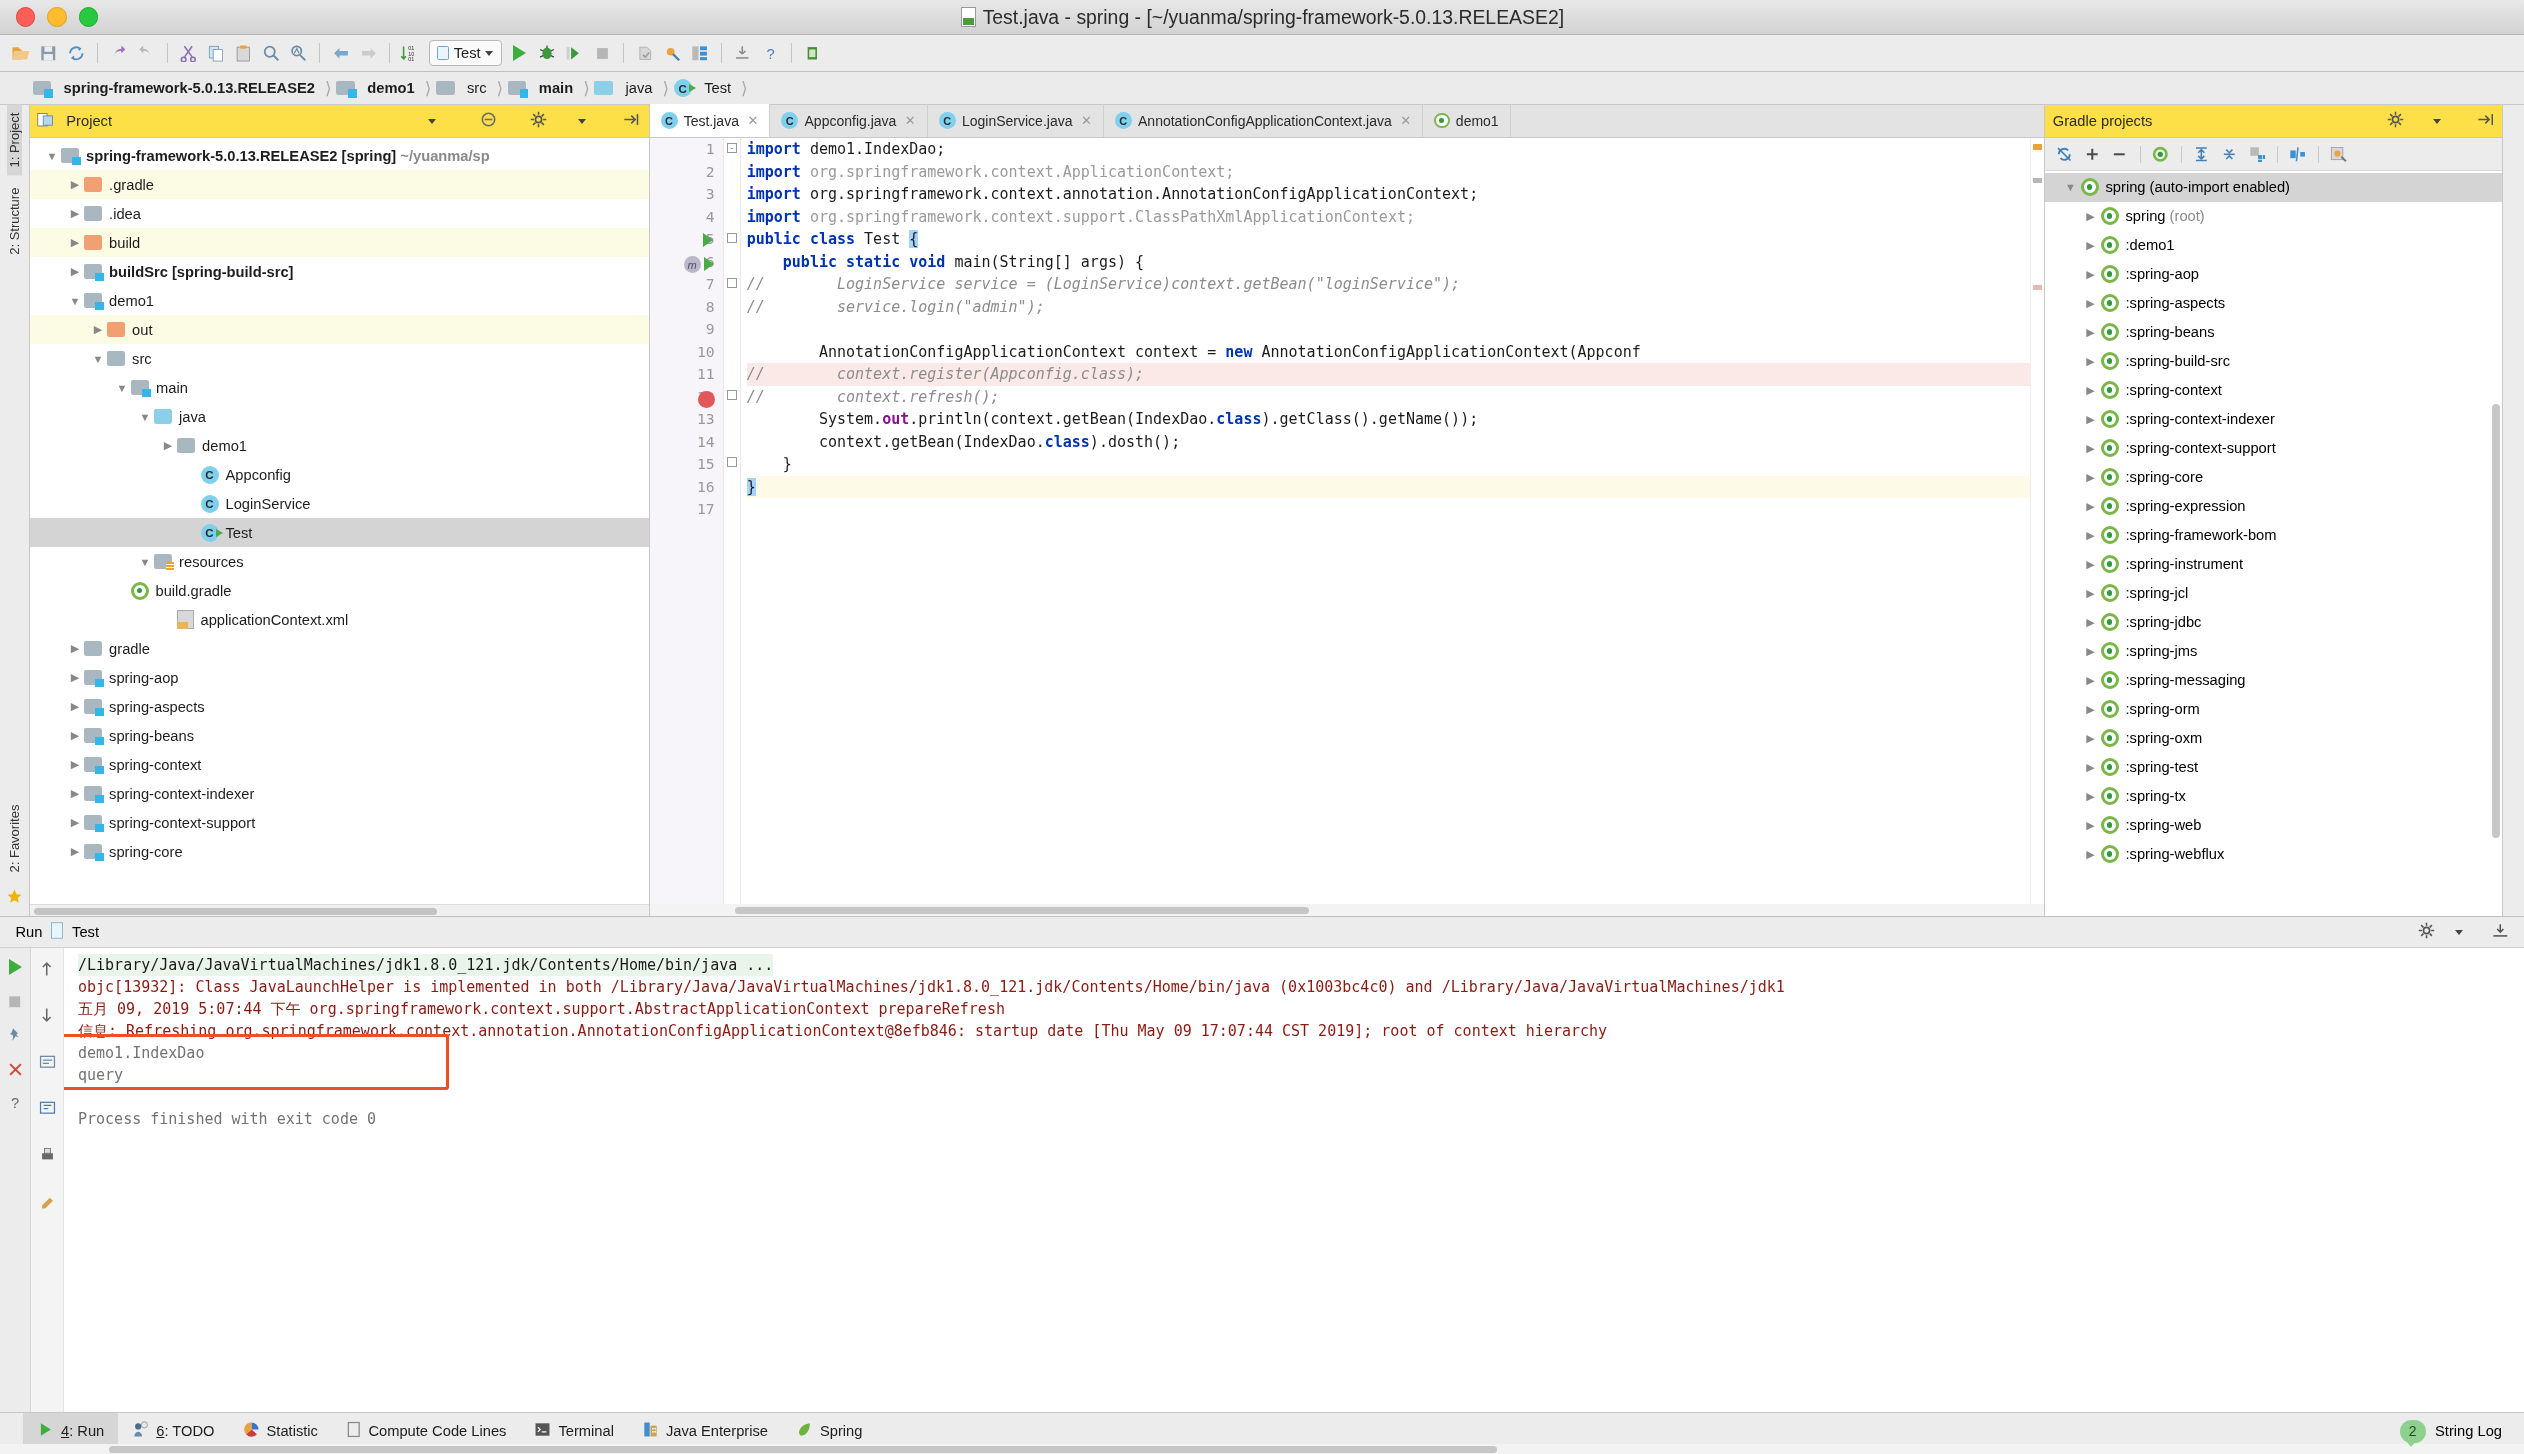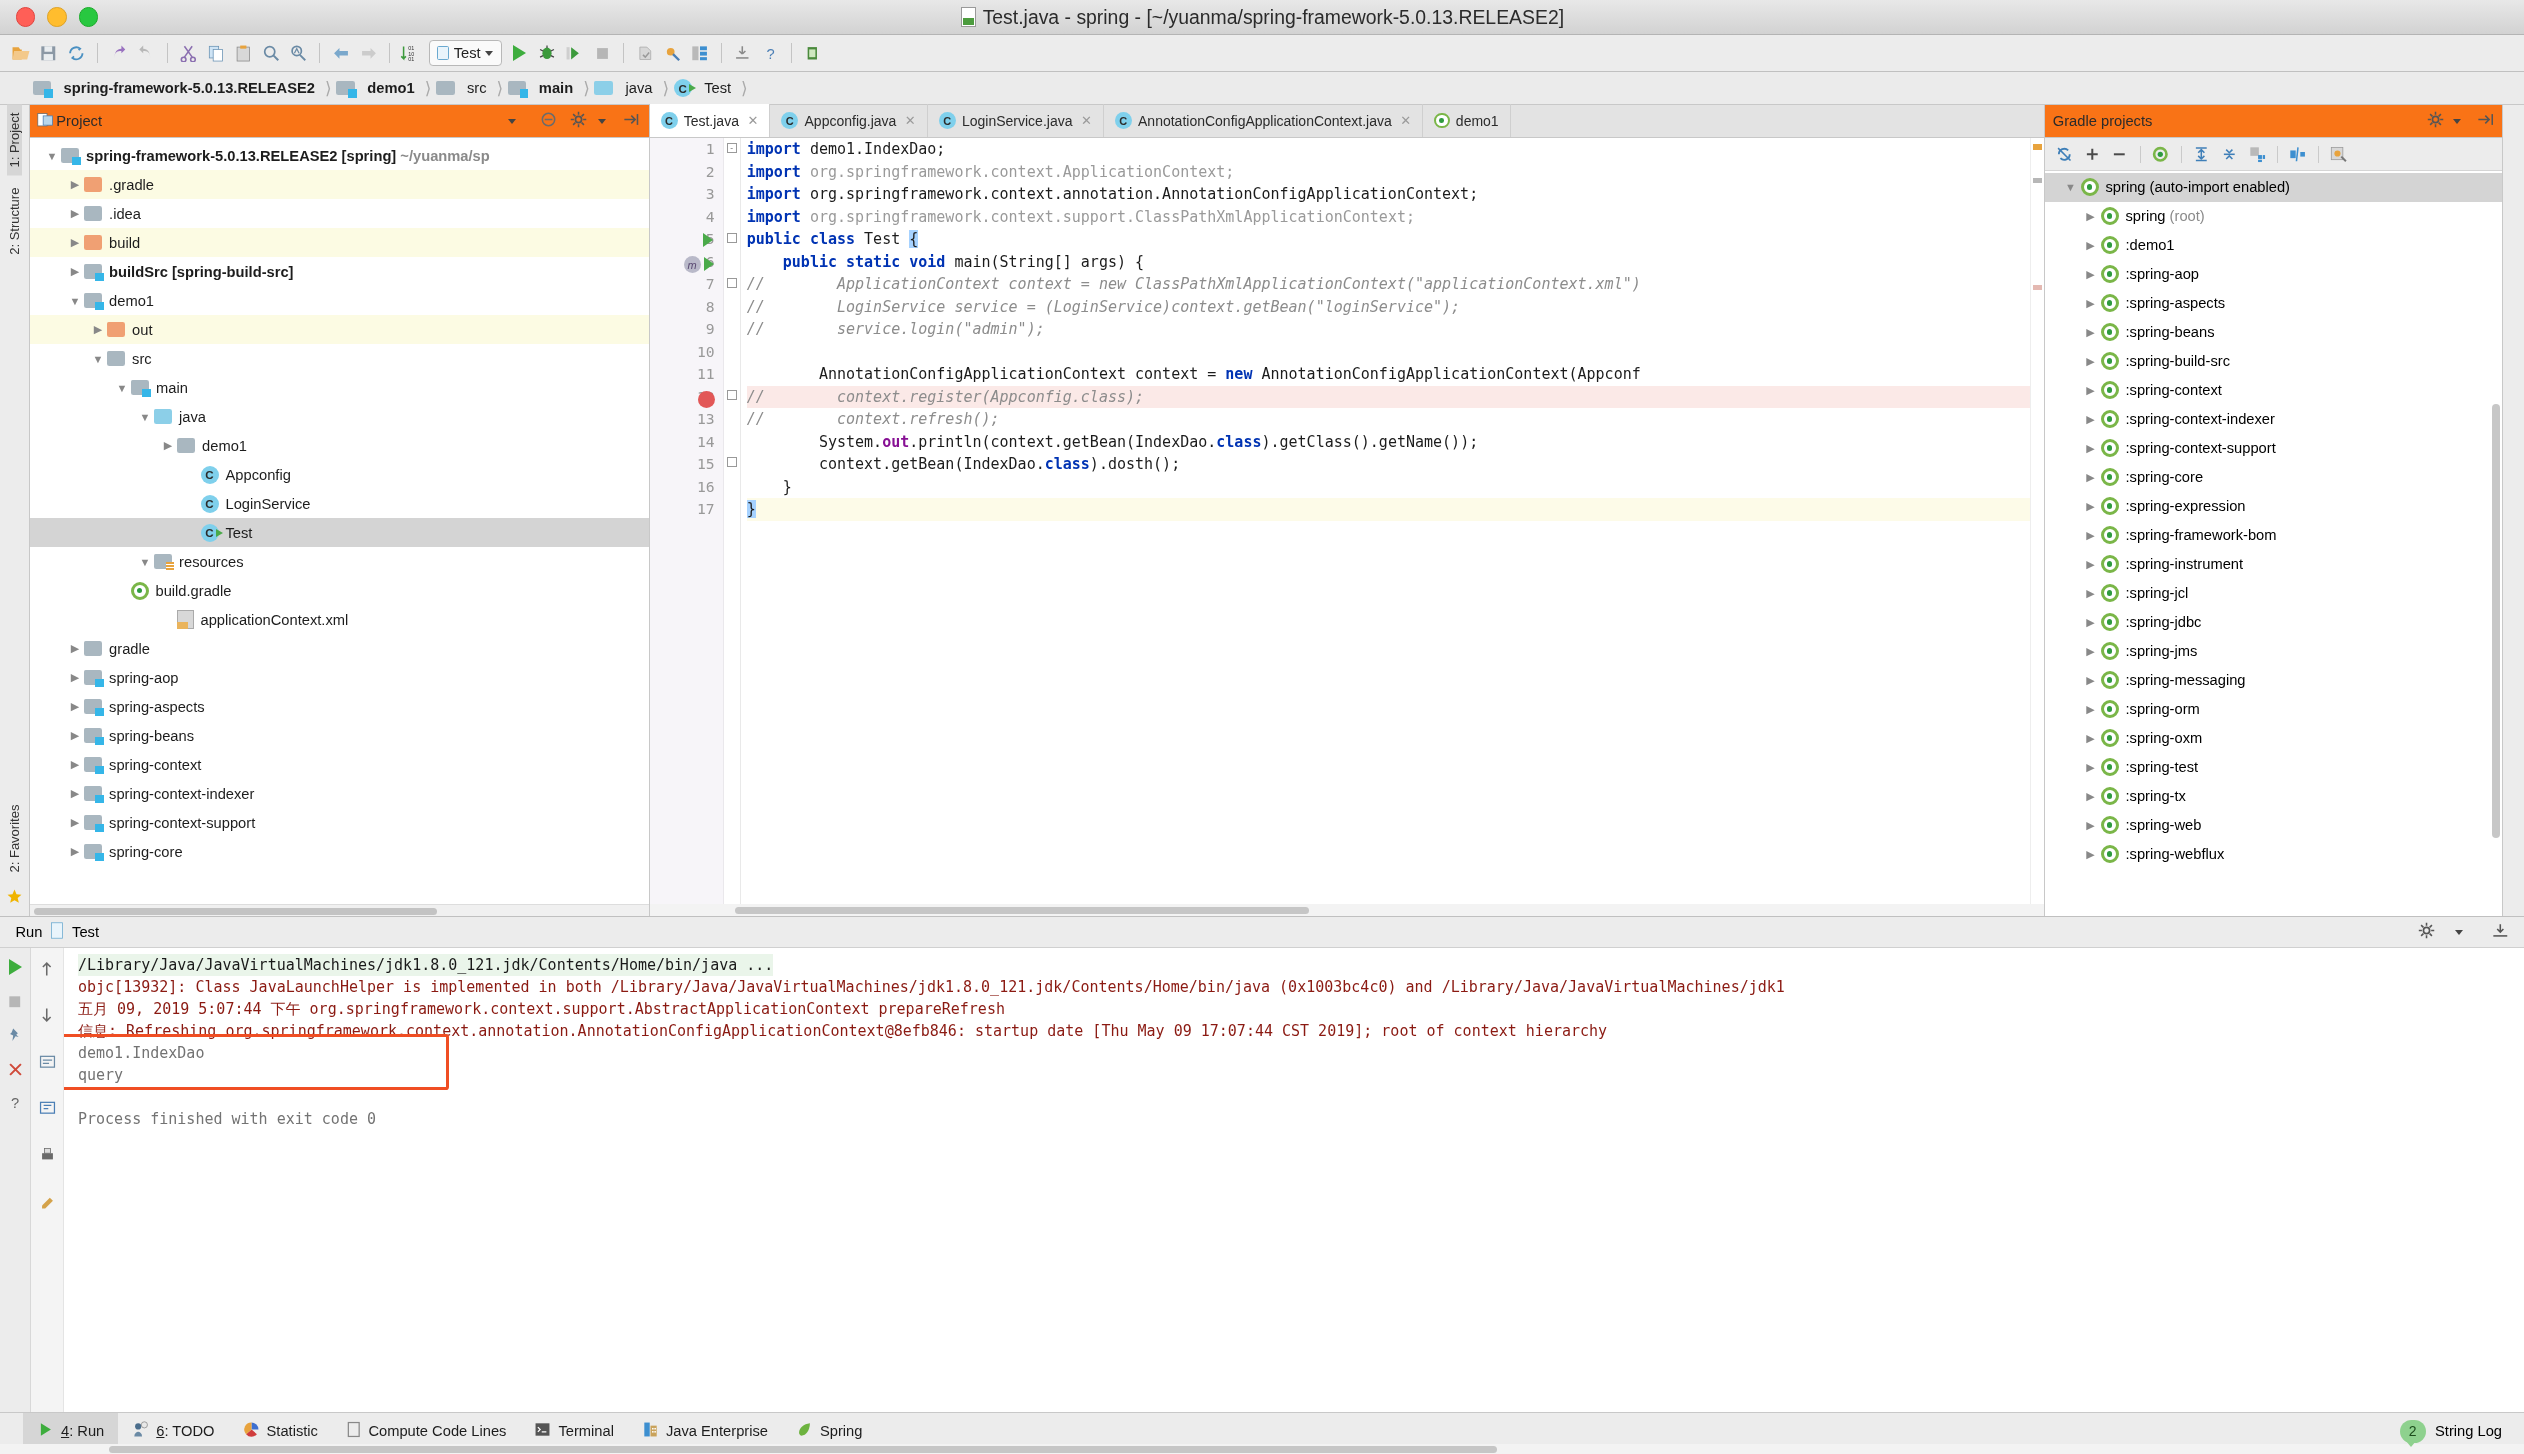--- a/index.html
+++ b/index.html
@@ -83,22 +83,22 @@
   .vtext {
     writing-mode: vertical-rl; text-orientation: mixed;
     transform: rotate(180deg);
     font-size: 13px; color: #333; padding: 7.8px 0; white-space: nowrap;
   }
   .vtext.sel { background: #d6d6d6; }
 
   
   .projpanel { width: 620px; background: #fff; border-right: 0.8px solid #c8c8c8; display:flex; flex-direction:column; }
   .panel-head {
-    height: 33px; background: #f97316; border-bottom: 0.8px solid #c8c8c8;
-    display: flex; align-items: center; padding: 0 7.8px; gap: 2px; font-size: 14.7px; color: #2b2b2b;
+    height: 33px; background: #fde047; border-bottom: 0.8px solid #c8c8c8;
+    display: flex; align-items: center; padding: 0 7.8px; gap: 12px; font-size: 14.7px; color: #2b2b2b;
   }
   .panel-head .spacer { flex: 1; }
   .tree { flex: 1; overflow: hidden; padding-top: 3.1px; position: relative; font-size: 14.7px; }
   .trow { height: 29px; display:flex; align-items:center; white-space: nowrap; }
   .trow.hl { background: #fcfbe3; }
   .trow.sel { background: #d4d4d4; }
   .tw { display:inline-block; width:17px; text-align:center; color:#888; font-size: 11px; flex:none; }
   .tw.none { color: transparent; }
   .ficon { width: 18.6px; height: 14.7px; margin-right: 7px; flex:none; position:relative; display:inline-block;}
   .ficon.grey { background:#a9b7c0; border-radius: 1.6px 2.3px 2.3px 2.3px; }
@@ -673,21 +673,20 @@
           <div style="position:absolute;left:3.1px;top:252px;width:10px;height:10px;border:0.8px solid #999;"></div>
           <div style="position:absolute;left:3.1px;top:319px;width:10px;height:10px;border:0.8px solid #999;"></div>
         </div>
         <div class="codearea" id="codearea">
             <div class="cline"><span class="kw">import</span> demo1.IndexDao;</div>
             <div class="cline"><span class="kw">import</span> <span style="color:#9a9a9a">org.springframework.context.ApplicationContext;</span></div>
             <div class="cline"><span class="kw">import</span> org.springframework.context.annotation.AnnotationConfigApplicationContext;</div>
             <div class="cline"><span class="kw">import</span> <span style="color:#9a9a9a">org.springframework.context.support.ClassPathXmlApplicationContext;</span></div>
             <div class="cline"><span class="kw">public class</span> Test <span class="sel">{</span></div>
             <div class="cline">    <span class="kw">public static void</span> main(String[] args) {</div>
-            <div class="cline"><span class="cm">//        ApplicationContext context = new ClassPathXmlApplicationContext("applicationContext.xml")</span></div>
             <div class="cline"><span class="cm">//        LoginService service = (LoginService)context.getBean("loginService");</span></div>
             <div class="cline"><span class="cm">//        service.login("admin");</span></div>
             <div class="cline">&nbsp;</div>
             <div class="cline">        AnnotationConfigApplicationContext context = <span class="kw">new</span> AnnotationConfigApplicationContext(Appconf</div>
             <div class="cline errline"><span class="cm">//        context.register(Appconfig.class);</span></div>
             <div class="cline"><span class="cm">//        context.refresh();</span></div>
             <div class="cline">        System.<span class="fld">out</span>.println(context.getBean(IndexDao.<span class="kw">class</span>).getClass().getName());</div>
             <div class="cline">        context.getBean(IndexDao.<span class="kw">class</span>).dosth();</div>
             <div class="cline">    }</div>
             <div class="cline curline"><span class="sel">}</span></div>

